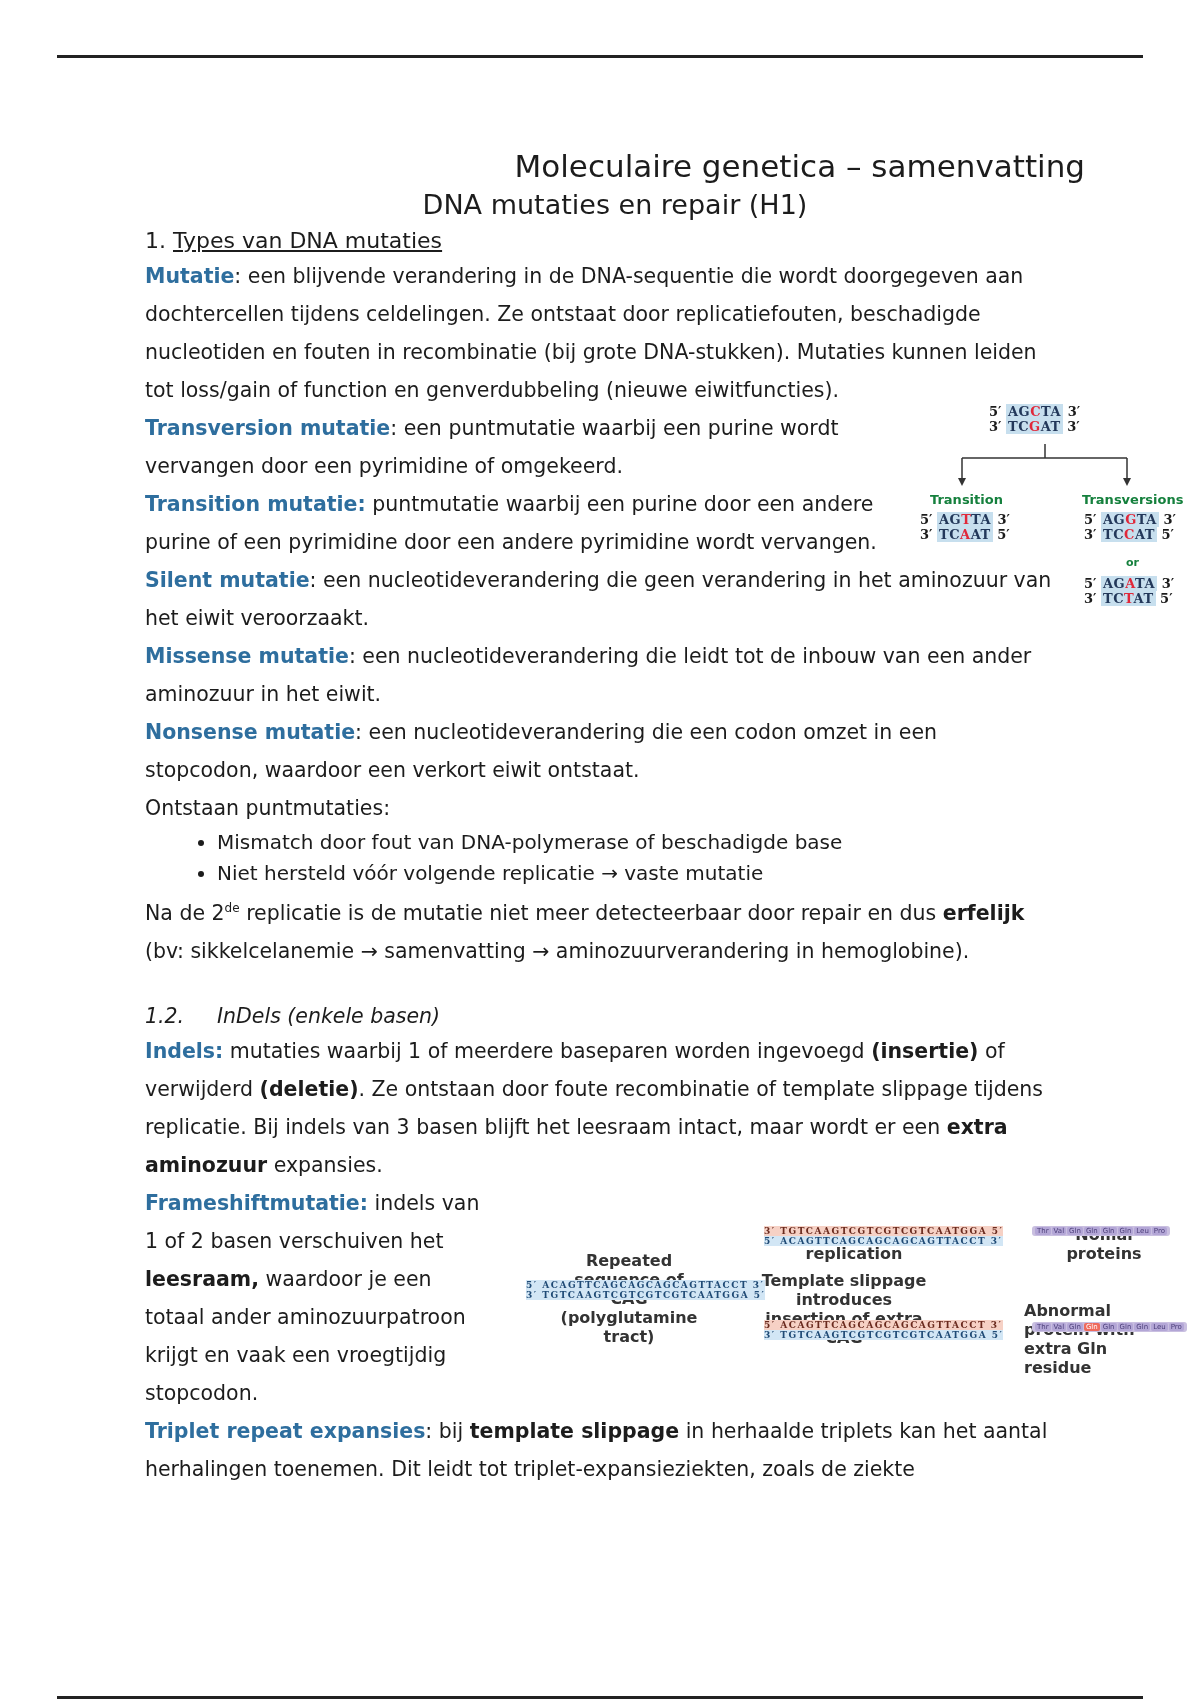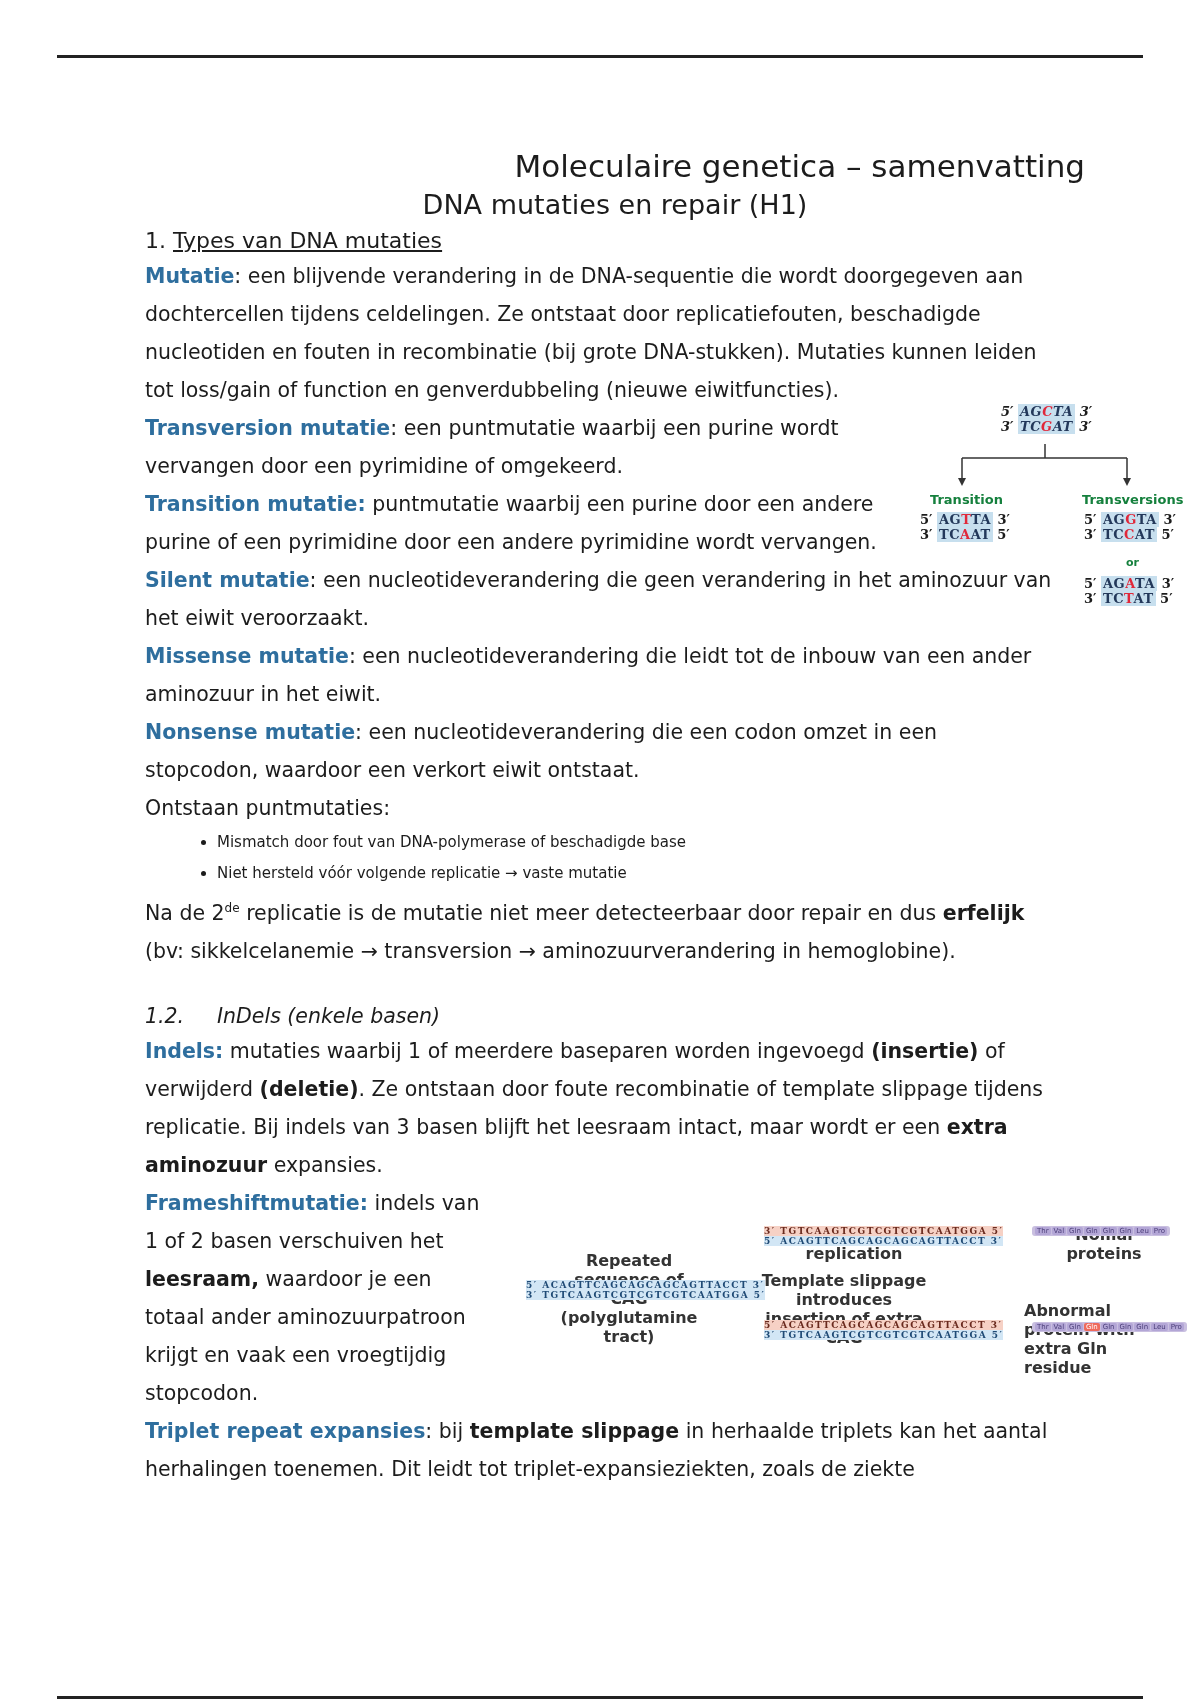--- a/index.html
+++ b/index.html
@@ -11,21 +11,21 @@
   .page { position:absolute; left:145px; top:145px; width:940px; }
   .title { text-align:right; font-size:31px; line-height:42px; margin:0; font-weight:normal; }
   .subtitle { text-align:center; font-size:27px; line-height:36px; margin:0 0 2px 0; font-weight:normal; }
   .h1 { font-size:22px; line-height:32px; margin:0; }
   .h1 .u { text-decoration:underline; }
   p { margin:0; font-size:20.5px; line-height:38px; }
   .term { color:#2e6e9e; font-weight:bold; }
   .h2 { font-style:italic; font-size:20.5px; line-height:31px; margin-top:31px; }
   .h2 .num { display:inline-block; width:72px; }
   ul { margin:0; padding-left:72px; }
-  li { font-size:15px; line-height:31px; }
+  li { font-size:20px; line-height:31px; }
   sup { font-size:12px; }
   .fig-pm { position:absolute; left:912px; top:396px; width:265px; height:225px; font-family:"DejaVu Sans", sans-serif; }
   .seq { font-family:"DejaVu Serif", serif; font-weight:bold; font-size:13px; }
   .seq .box { background:#c7dfee; padding:0 2px; color:#23385a; letter-spacing:0.5px; }
   .seq .red { color:#e0283a; }
   .lbl { font-weight:bold; font-size:13px; color:#15803d; }
   .fig-indel { position:absolute; left:524px; top:1210px; width:656px; height:145px; font-size:10px; }
   .fig-indel .cap { font-weight:bold; color:#333; font-size:16px; text-align:center;margin-top:15px; }
   .strand { font-family:"DejaVu Serif", serif; font-size:9px; font-weight:bold; letter-spacing:1.5px; white-space:nowrap; }
   .s-red { background:#f6d1c5; color:#6a2a1e; }
@@ -67,40 +67,40 @@
   </p>
   <p style="width:880px">
     <span class="term">Nonsense mutatie</span><span>: een nucleotideverandering die een codon omzet in een stopcodon, waardoor een verkort eiwit ontstaat.</span>
   </p>
   <p>Ontstaan puntmutaties:</p>
   <ul>
     <li>Mismatch door fout van DNA-polymerase of beschadigde base</li>
     <li>Niet hersteld vóór volgende replicatie → vaste mutatie</li>
   </ul>
   <p style="width:880px">
-    <span>Na de 2</span><sup>de</sup><span> replicatie is de mutatie niet meer detecteerbaar door repair en dus </span><b>erfelijk</b><span> (bv: sikkelcelanemie → transversion → aminozuurverandering in hemoglobine).</span>
+    <span>Na de 2</span><sup>de</sup><span> replicatie is de mutatie niet meer detecteerbaar door repair en dus </span><b>erfelijk</b><span> (bv: sikkelcelanemie → samenvatting → aminozuurverandering in hemoglobine).</span>
   </p>
 
   <div class="h2">
     <span class="num">1.2.</span><span>InDels (enkele basen)</span>
   </div>
 
   <p style="width:930px">
     <span class="term">Indels:</span><span> mutaties waarbij 1 of meerdere baseparen worden ingevoegd </span><b>(insertie)</b><span> of verwijderd </span><b>(deletie)</b><span>. Ze ontstaan door foute recombinatie of template slippage tijdens replicatie. Bij indels van 3 basen blijft het leesraam intact, maar wordt er een </span><b>extra aminozuur</b><span> expansies.</span>
   </p>
   <p style="width:345px">
     <span class="term">Frameshiftmutatie:</span><span> indels van 1 of 2 basen verschuiven het </span><b>leesraam,</b><span> waardoor je een totaal ander aminozuurpatroon krijgt en vaak een vroegtijdig stopcodon.</span>
   </p>
   <p style="width:930px">
     <span class="term">Triplet repeat expansies</span><span>: bij </span><b>template slippage</b><span> in herhaalde triplets kan het aantal herhalingen toenemen. Dit leidt tot triplet-expansieziekten, zoals de ziekte</span>
   </p>
 </div>
 
 <div class="fig-pm">
-  <div class="seq" style="position:absolute;left:89px;top:8px;font-style:italic;">
+  <div class="seq" style="position:absolute;left:77px;top:8px;">
     <div><span>5′</span> <span class="box">AG<span class="red">C</span>TA</span> <span>3′</span></div>
     <div><span>3′</span> <span class="box">TC<span class="red">G</span>AT</span> <span>3′</span></div>
   </div>
   <svg style="position:absolute;left:0;top:48px" width="265" height="45">
     <line x1="133" y1="0" x2="133" y2="14" stroke="#333" stroke-width="1.5"></line>
     <line x1="50" y1="14" x2="215" y2="14" stroke="#333" stroke-width="1.5"></line>
     <line x1="50" y1="14" x2="50" y2="36" stroke="#333" stroke-width="1.5"></line>
     <polygon points="46,34 54,34 50,42" fill="#333"></polygon>
     <line x1="215" y1="14" x2="215" y2="36" stroke="#333" stroke-width="1.5"></line>
     <polygon points="211,34 219,34 215,42" fill="#333"></polygon>

